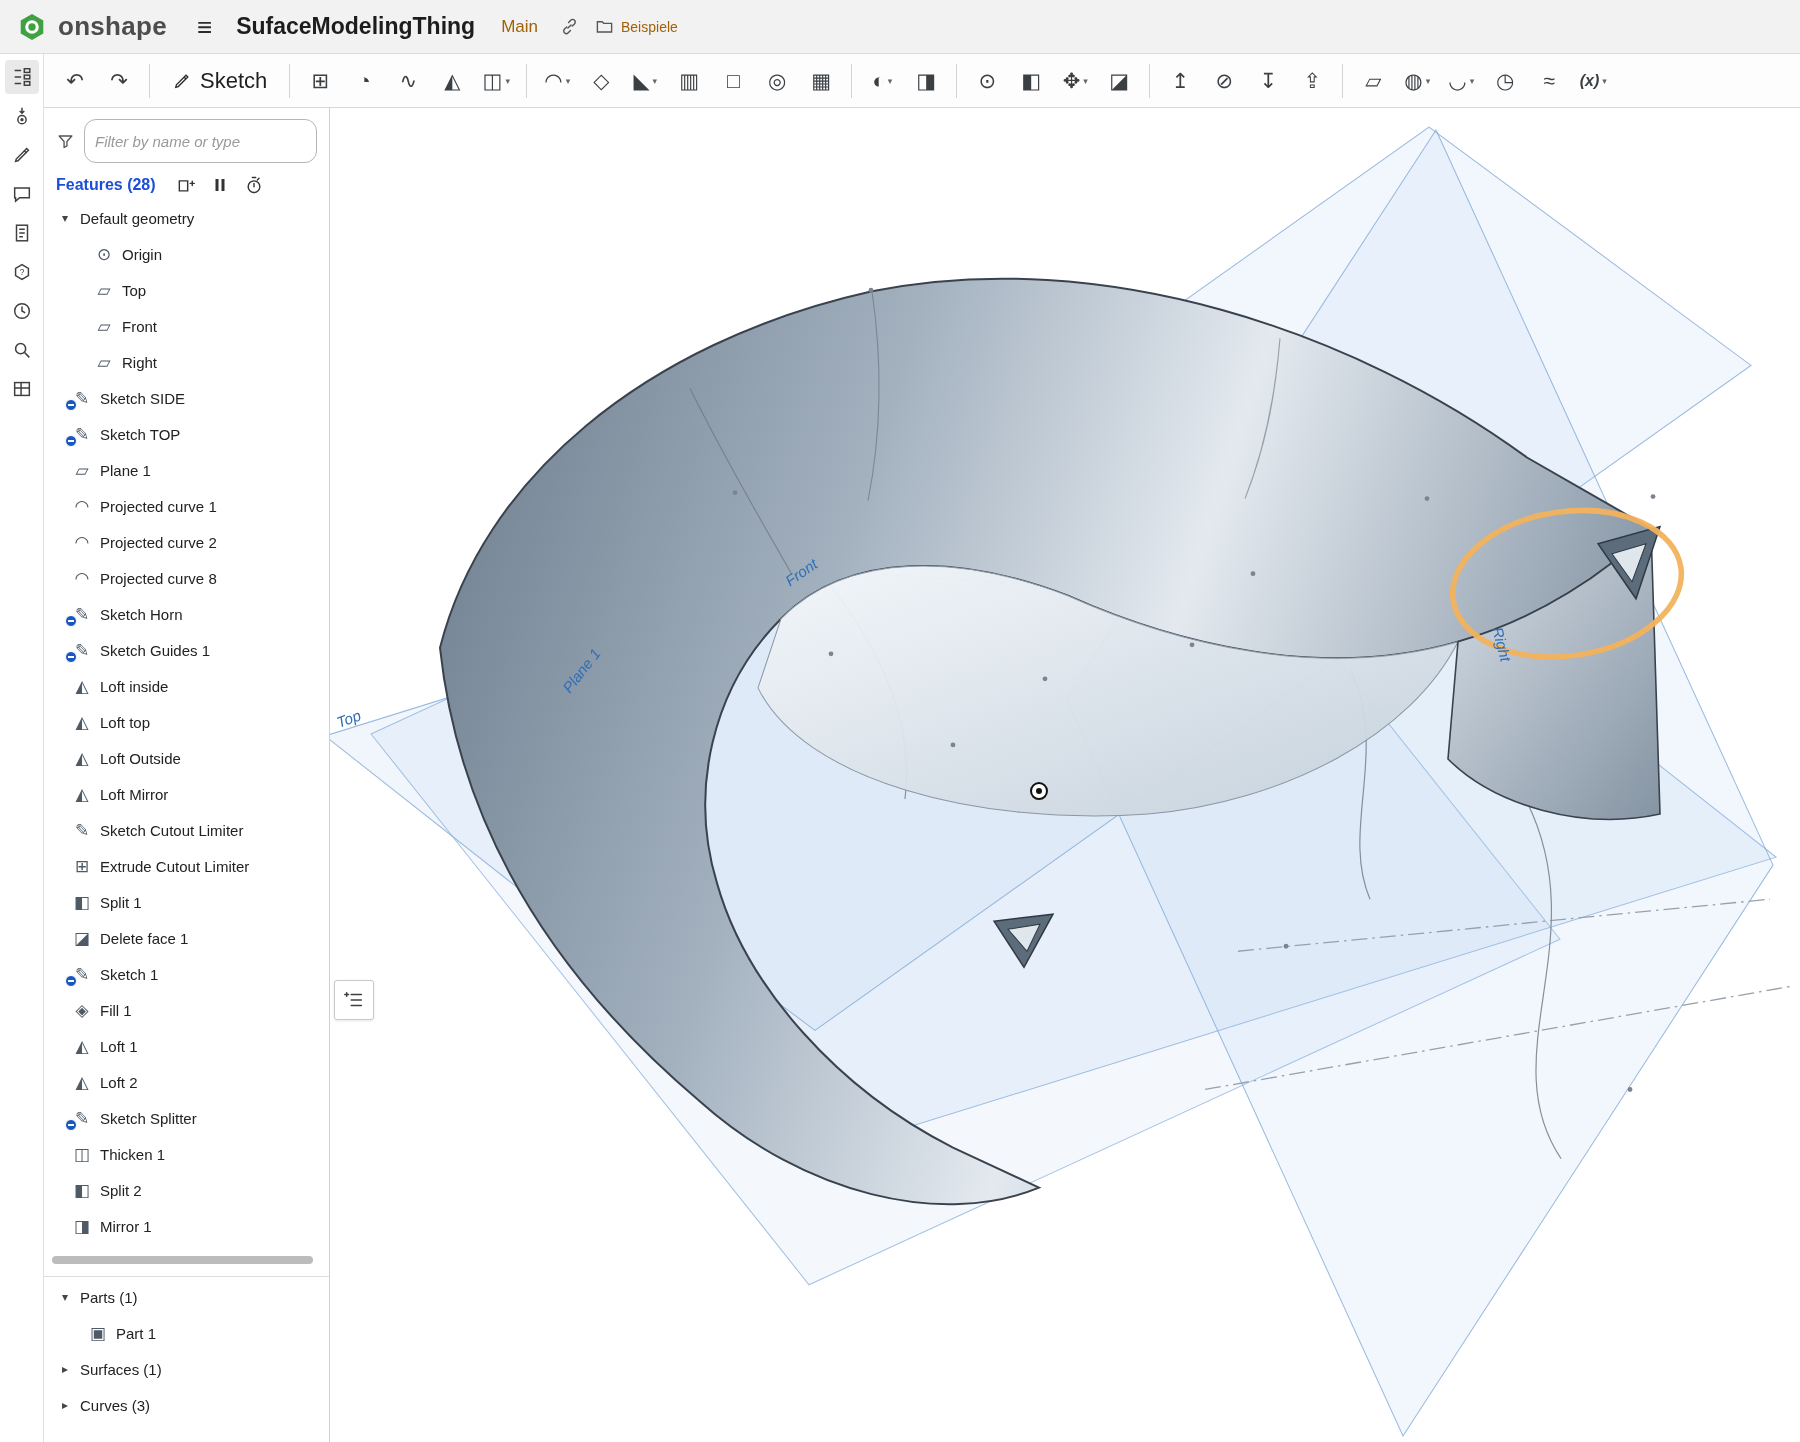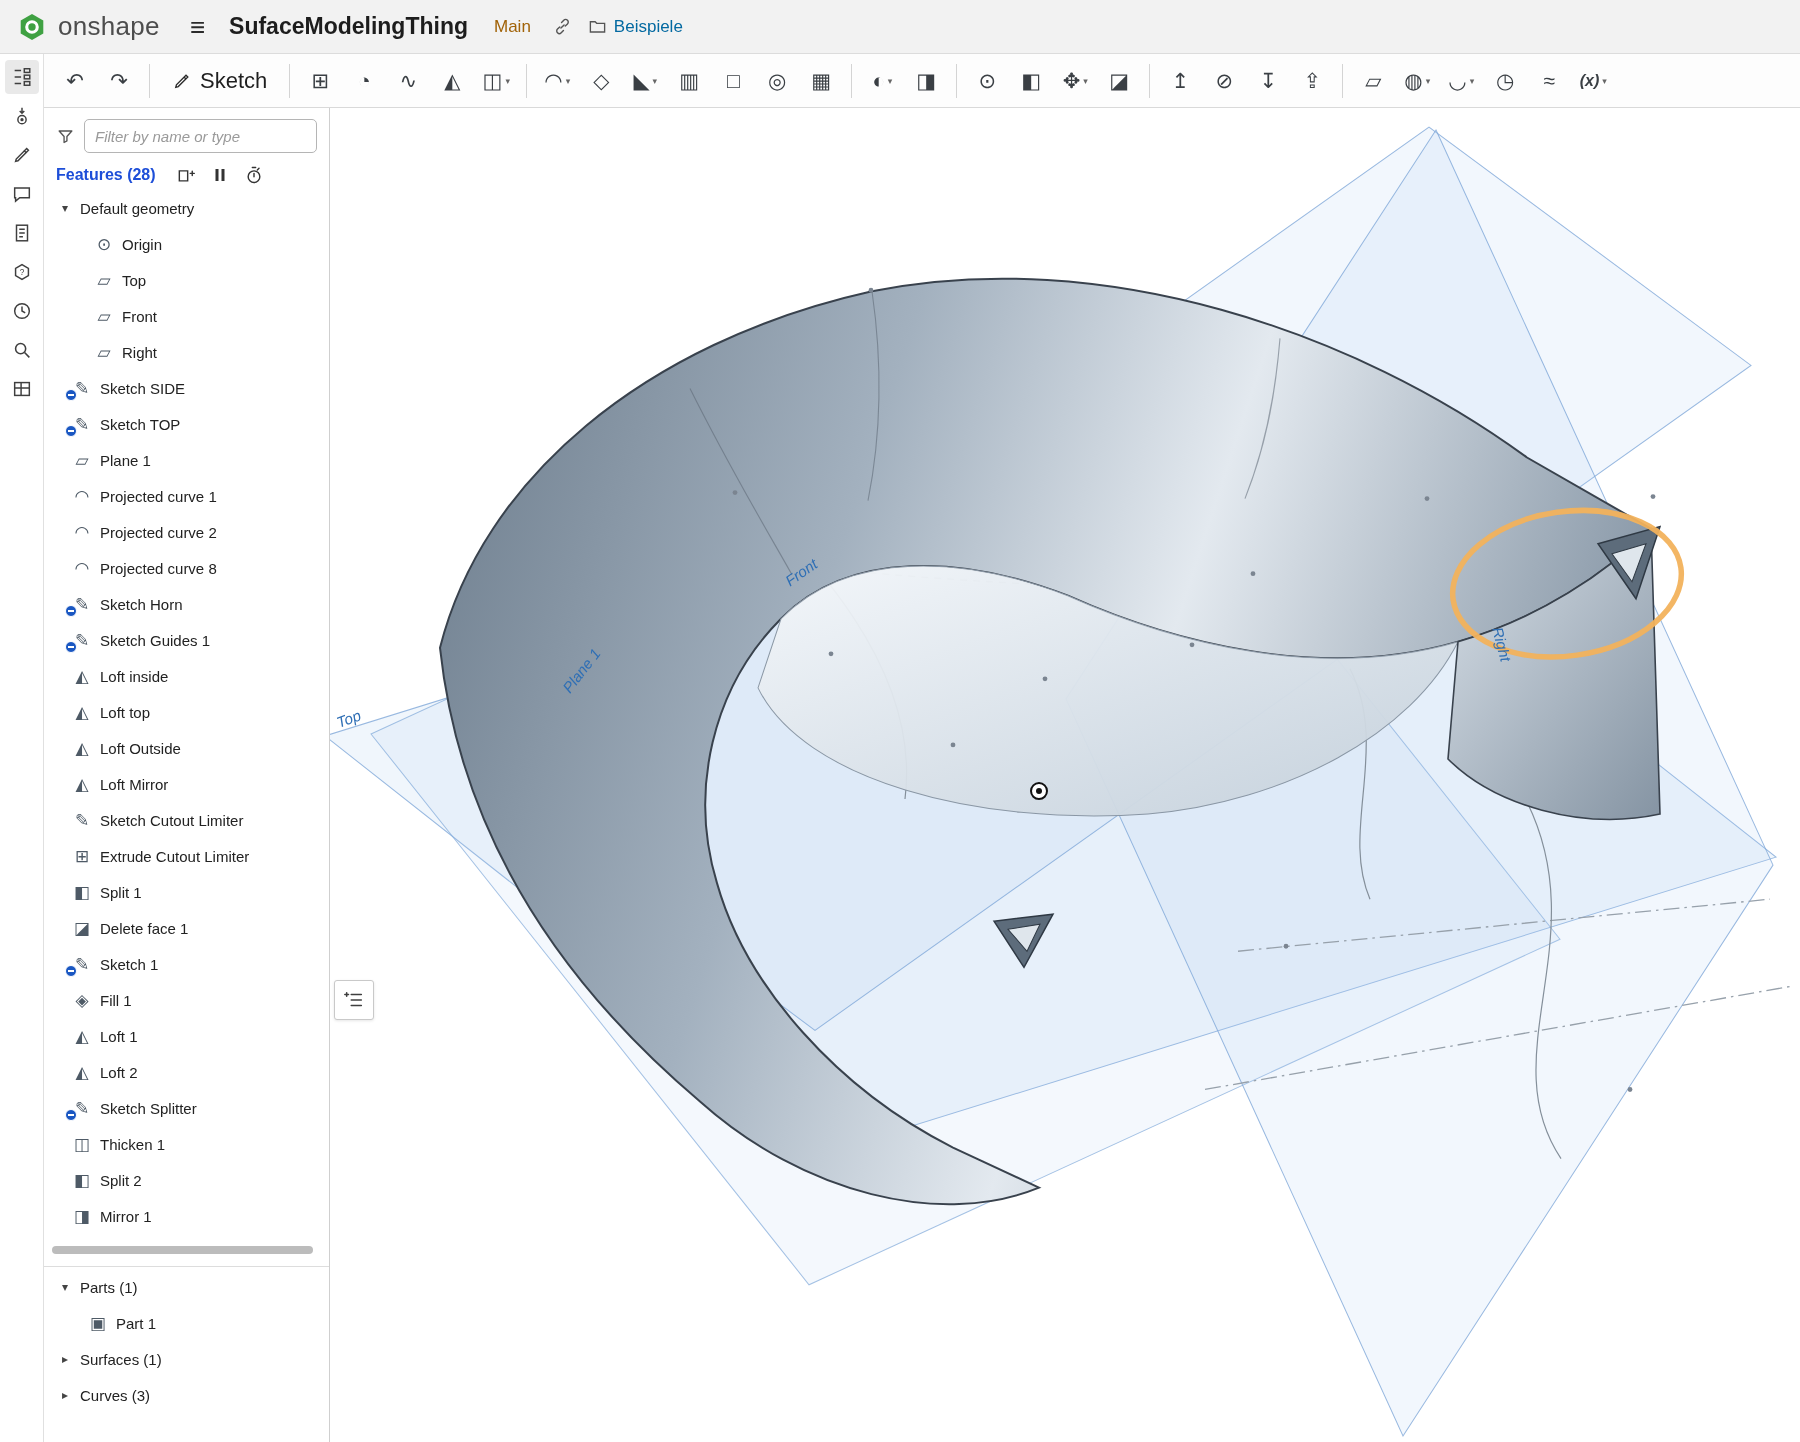--- a/index.html
+++ b/index.html
@@ -3,26 +3,26 @@
 <meta charset="utf-8">
 <style>
   html,body{margin:0;padding:0}
   body{width:1800px;height:1442px;overflow:hidden;background:#fff;
        font-family:"Liberation Sans",sans-serif;color:#222;-webkit-font-smoothing:antialiased}
 
   
   .header{height:54px;background:#f2f2f2;border-bottom:1px solid #dcdcdc;
           display:flex;align-items:center;padding:0 16px;gap:10px;box-sizing:border-box}
   .logo-mark{width:32px;height:32px;display:flex;align-items:center;justify-content:center}
-  .logo-text{font-size:26px;color:#4d4d4d;font-weight:400;letter-spacing:.3px}
+  .logo-text{font-size:26px;color:#4d4d4d;font-weight:700;letter-spacing:.3px}
   .hamburger{font-size:26px;color:#2b2b2b;margin-left:20px;cursor:pointer;line-height:1}
   .doc-title{font-size:23px;font-weight:700;color:#1d1d1d;margin-left:14px;white-space:nowrap}
   .workspace{font-size:17px;color:#a16207;margin-left:16px}
   .hdr-ic{display:flex;align-items:center;color:#555;margin-left:12px}
-  .folder-chip{display:flex;align-items:center;gap:7px;color:#0369a1;font-size:17px;margin-left:6px}
+  .folder-chip{display:flex;align-items:center;gap:7px;color:#a16207;font-size:14px;margin-left:6px}
 
   
   .body-row{display:flex;height:1388px}
   .left-rail{width:44px;border-right:1px solid #e0e0e0;background:#fff;display:flex;
              flex-direction:column;align-items:center;padding-top:6px;gap:5px;box-sizing:border-box}
   .rail-btn{width:34px;height:34px;display:flex;align-items:center;justify-content:center;
             border-radius:4px;cursor:pointer}
   .rail-btn.active{background:#e9e9e9}
   .main-col{flex:1;display:flex;flex-direction:column;min-width:0}
 
@@ -36,21 +36,21 @@
   .caret{font-size:9px;color:#666;margin-left:3px}
   .tb-div{width:1px;height:34px;background:#d4d4d4;margin:0 7px;flex:none}
   .sketch-btn{display:flex;align-items:center;gap:8px;padding:0 13px;height:40px;font-size:22px;
               color:#1f1f1f;cursor:pointer;border-radius:3px}
 
   
   .content-row{flex:1;display:flex;min-height:0}
   .feature-panel{width:286px;flex:none;border-right:1px solid #cfcfcf;display:flex;
                  flex-direction:column;background:#fff;box-sizing:border-box;overflow:hidden}
   .filter-row{display:flex;align-items:center;gap:9px;padding:11px 12px 7px 12px}
-  .filter-input{flex:1;height:34px;border:1px solid #b5b5b5;border-radius:5px;padding:0 10px;
+  .filter-input{flex:1;height:44px;border:1px solid #b5b5b5;border-radius:12px;padding:0 10px;
                 font-size:15px;font-family:inherit;color:#333;box-sizing:border-box;outline:none}
   .filter-input::placeholder{color:#9a9a9a;font-style:italic}
   .features-header{display:flex;align-items:center;padding:5px 12px 5px 12px;gap:20px}
   .features-title{font-size:16px;font-weight:700;color:#1d4ed8}
   .fh-icons{display:flex;gap:15px;align-items:center}
   .fh-btn{display:flex;align-items:center;justify-content:center;cursor:pointer;color:#333}
 
   .tree-row{height:36px;display:flex;align-items:center;gap:8px;font-size:15px;color:#222;
             cursor:pointer;padding-right:6px}
   .chev{width:14px;font-size:12px;color:#444;text-align:center;flex:none}

